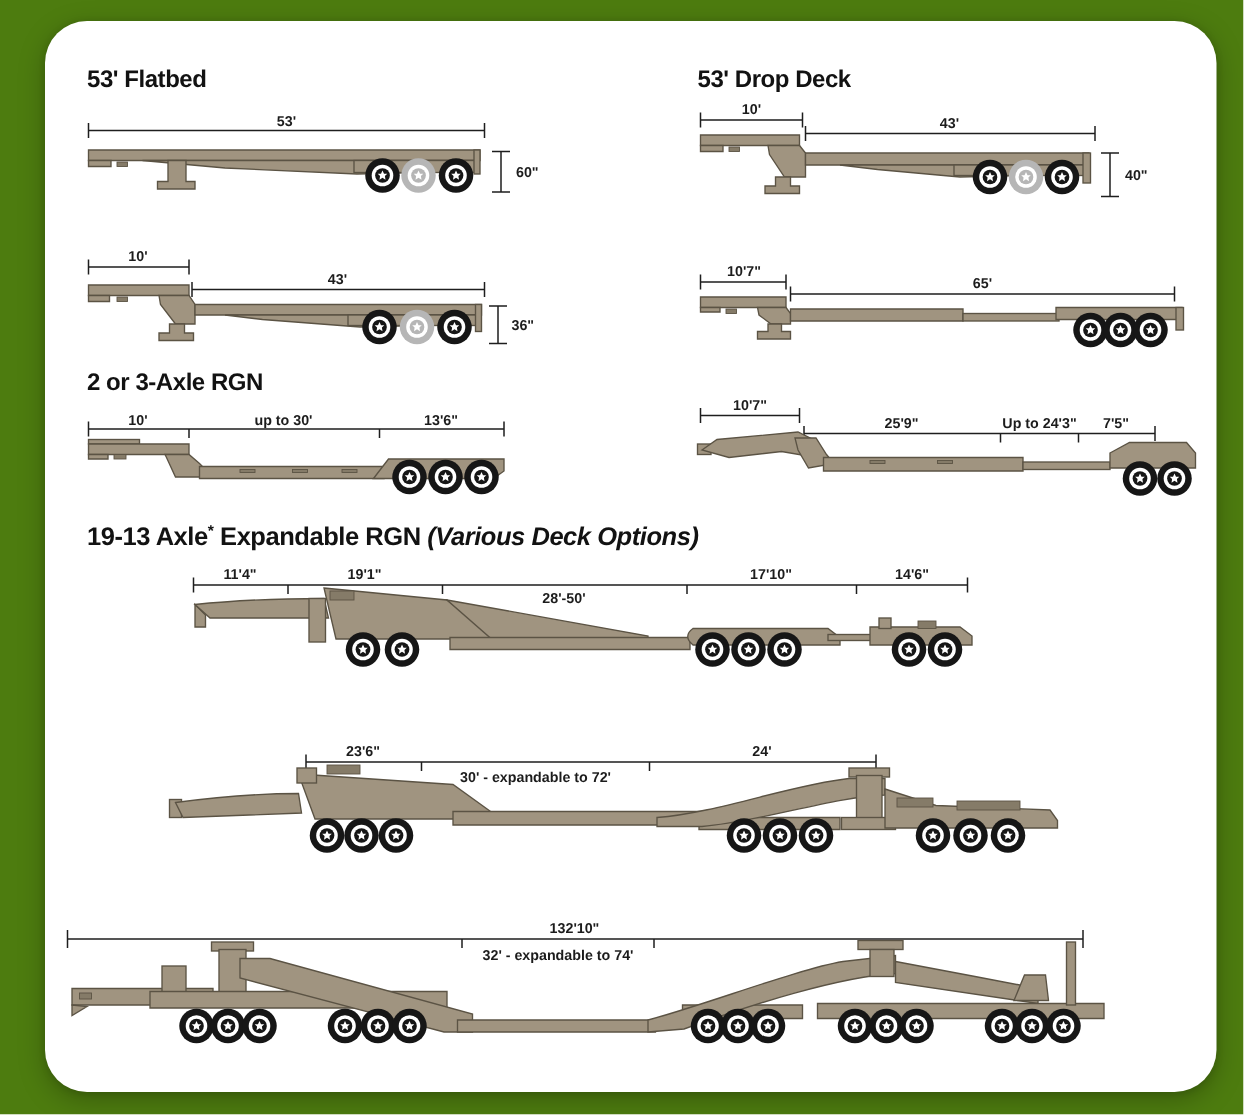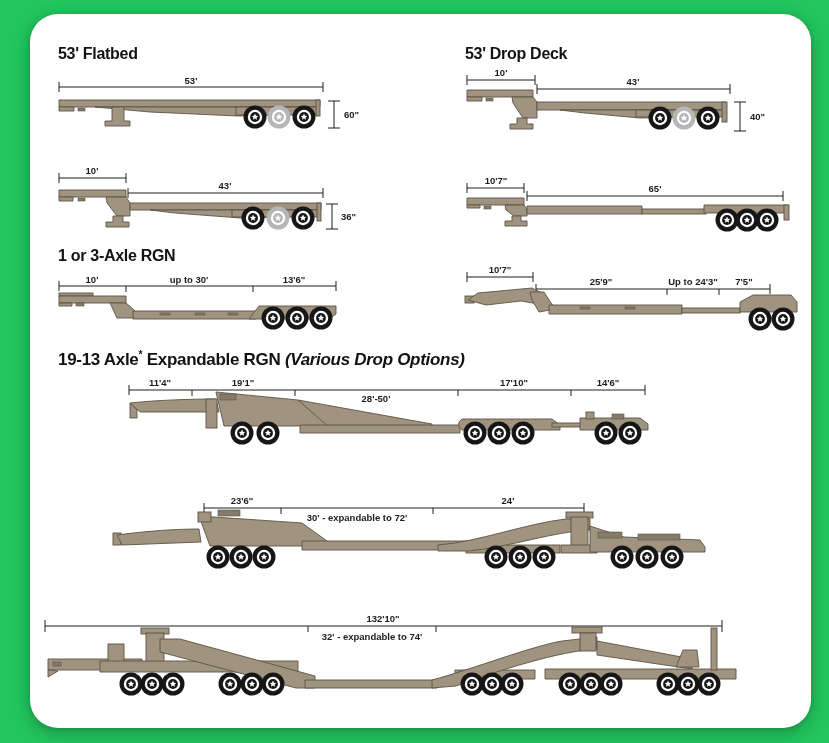--- a/index.html
+++ b/index.html
@@ -1,16 +1,16 @@
 <!DOCTYPE html>
 <html><head>
 <meta charset="utf-8">
 <style>
   html,body{margin:0;padding:0;background:#fdfdfd;font-family:"Liberation Sans",sans-serif;}
-  #stage{position:relative;width:829px;height:743px;overflow:hidden;background:#22c55e;}
+  #stage{position:relative;width:829px;height:743px;overflow:hidden;background:#4d7c0f;}
   .card{position:absolute;left:30px;top:14px;width:781px;height:714px;background:#ffffff;
         border-radius:28px;box-shadow:0 5px 18px rgba(0,0,0,0.25),0 1px 5px rgba(0,0,0,0.12);}
   .ptitle{position:absolute;margin:0;font-size:16px;font-weight:bold;color:#121212;
           letter-spacing:-0.3px;white-space:nowrap;z-index:3;}
   .ptitle.lg{font-size:17px;}
   .ptitle sup{font-size:62%;vertical-align:super;}
   .ptitle .note{font-style:italic;}
   svg.panel{position:absolute;z-index:2;overflow:visible;}
   svg text{font-family:"Liberation Sans",sans-serif;font-size:9.5px;font-weight:bold;
            fill:#1c1c1c;text-anchor:middle;}
@@ -37,22 +37,22 @@
         <circle r="11.5" fill="#b6b6b6"></circle>
           <circle r="7.2" fill="#ffffff"></circle>
         <circle r="4.9" fill="#b6b6b6"></circle>
         <path d="M0,-3.4 L1,-1.2 L3.2,-1.1 L1.6,0.4 L2,2.8 L0,1.5 L-2,2.8 L-1.6,0.4 L-3.2,-1.1 L-1,-1.2 Z" fill="#ffffff"></path>
       </g>
     </defs>
   </svg>
 
   <h3 class="ptitle" style="left:58px;top:45px">53' Flatbed</h3>
   <h3 class="ptitle" style="left:465px;top:45px">53' Drop Deck</h3>
-  <h3 class="ptitle" style="left:58px;top:247px">1 or 3-Axle RGN</h3>
-  <h3 class="ptitle lg" style="left:58px;top:348px"><span>19-13 Axle</span><sup>*</sup><span> Expandable RGN </span><span class="note">(Various Drop Options)</span></h3>
+  <h3 class="ptitle" style="left:58px;top:247px">2 or 3-Axle RGN</h3>
+  <h3 class="ptitle lg" style="left:58px;top:348px"><span>19-13 Axle</span><sup>*</sup><span> Expandable RGN </span><span class="note">(Various Deck Options)</span></h3>
 
   <svg class="panel" style="left:45px;top:66px" width="360" height="80" viewBox="45 66 360 80">
     <g>
       <path class="dim" d="M59,82 V92 M59,87 H323 M323,82 V92"></path>
       <path class="dim" d="M328,101 H340 M334,101 V128 M328,128 H340"></path>
       <text x="191" y="84">53'</text>
       <text x="344" y="118" class="ts">60"</text>
     </g>
     <g>
       <path class="bdy" d="M59,100 H320 V107 H59 Z"></path>

